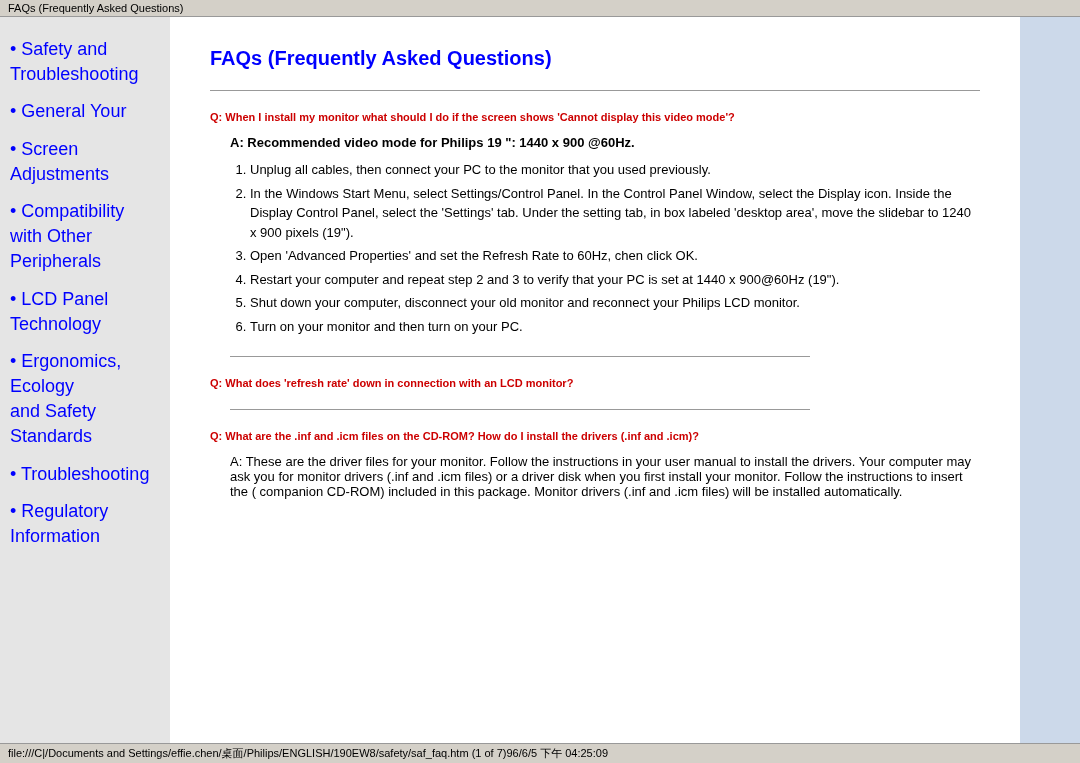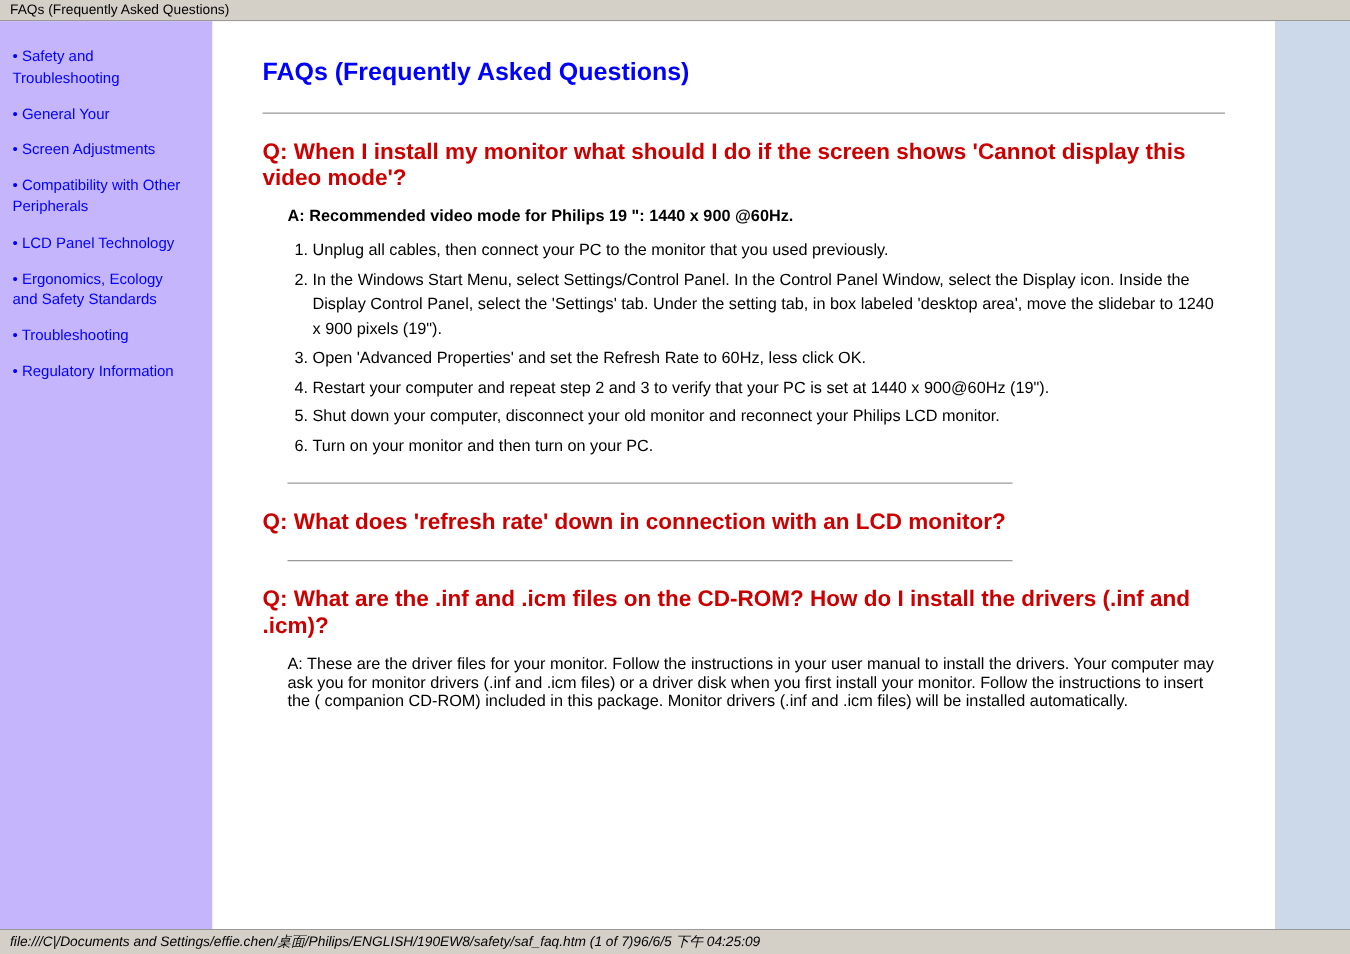--- a/index.html
+++ b/index.html
@@ -16,23 +16,23 @@
       color: #000;
       border-bottom: 1px solid #999;
     }
     #layout {
       display: flex;
       min-height: 740px;
     }
     #sidebar {
       width: 170px;
       min-width: 170px;
-      background: #c4b5fd;
+      background: #e5e5e5;
       padding: 20px 10px;
-      font-size: 12px;
+      font-size: 18px;
     }
     #sidebar a {
       color: #00f;
       text-decoration: none;
       display: block;
       margin-bottom: 12px;
       line-height: 1.4;
     }
     #content {
       flex: 1;
@@ -61,21 +61,21 @@
       margin: 20px 0 20px 20px;
     }
     h2.section-title {
       color: #00a;
       font-size: 14px;
       font-weight: bold;
       margin-bottom: 14px;
     }
     .question {
       font-weight: bold;
-      font-size: 18px;
+      font-size: 11px;
       color: #c00;
       margin-bottom: 12px;
     }
     .answer {
       margin-left: 20px;
       margin-bottom: 10px;
       font-size: 13px;
     }
     .answer ol {
       margin-left: 20px;
@@ -88,21 +88,20 @@
     #statusbar {
       background: #d4d0c8;
       padding: 2px 8px;
       font-size: 11px;
       color: #000;
       border-top: 1px solid #999;
       position: fixed;
       bottom: 0;
       left: 0;
       right: 0;
-      font-style: italic;
     }
   </style>
 </head>
 <body>
 
 <div id="title-bar">
   <span>FAQs (Frequently Asked Questions)</span>
 </div>
 
 <div id="layout">
@@ -124,21 +123,21 @@
 
     <div class="question">
       <span>Q: When I install my monitor what should I do if the screen shows 'Cannot display this video mode'?</span>
     </div>
 
     <div class="answer">
       <strong>A: Recommended video mode for Philips 19 ": 1440 x 900 @60Hz.</strong>
       <ol>
         <li>Unplug all cables, then connect your PC to the monitor that you used previously.</li>
         <li>In the Windows Start Menu, select Settings/Control Panel. In the Control Panel Window, select the Display icon. Inside the Display Control Panel, select the 'Settings' tab. Under the setting tab, in box labeled 'desktop area', move the slidebar to 1240 x 900 pixels (19").</li>
-        <li>Open 'Advanced Properties' and set the Refresh Rate to 60Hz, less click OK.</li>
+        <li>Open 'Advanced Properties' and set the Refresh Rate to 60Hz, chen click OK.</li>
         <li>Restart your computer and repeat step 2 and 3 to verify that your PC is set at 1440 x 900@60Hz (19").</li>
         <li>Shut down your computer, disconnect your old monitor and reconnect your Philips LCD monitor.</li>
         <li>Turn on your monitor and then turn on your PC.</li>
       </ol>
     </div>
 
     <hr class="section-hr">
 
     <div class="question">
       <span>Q: What does 'refresh rate' down in connection with an LCD monitor?</span>

